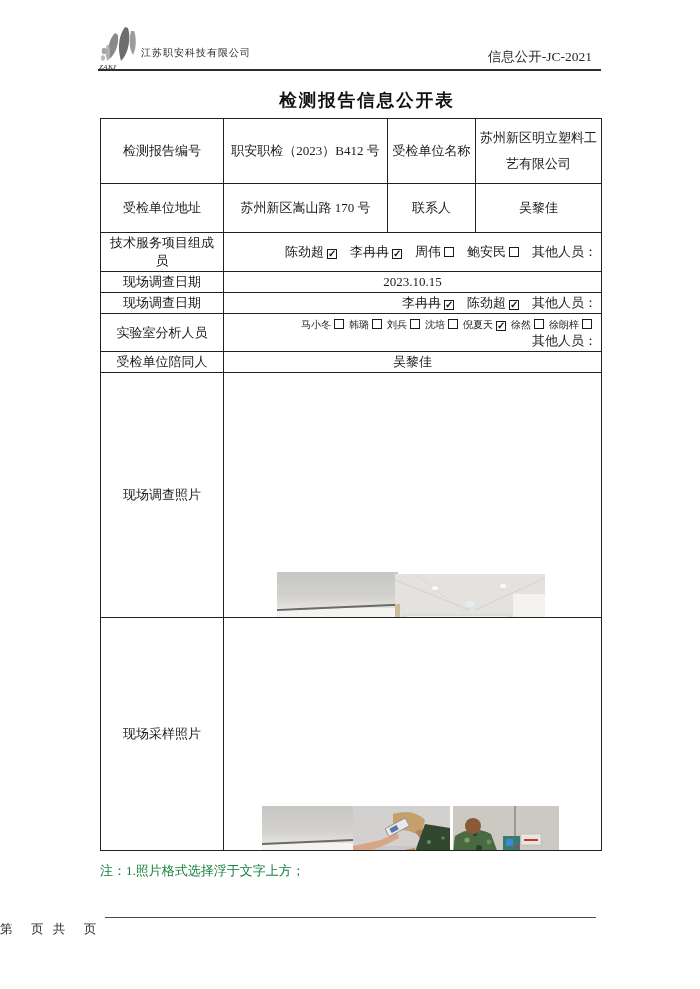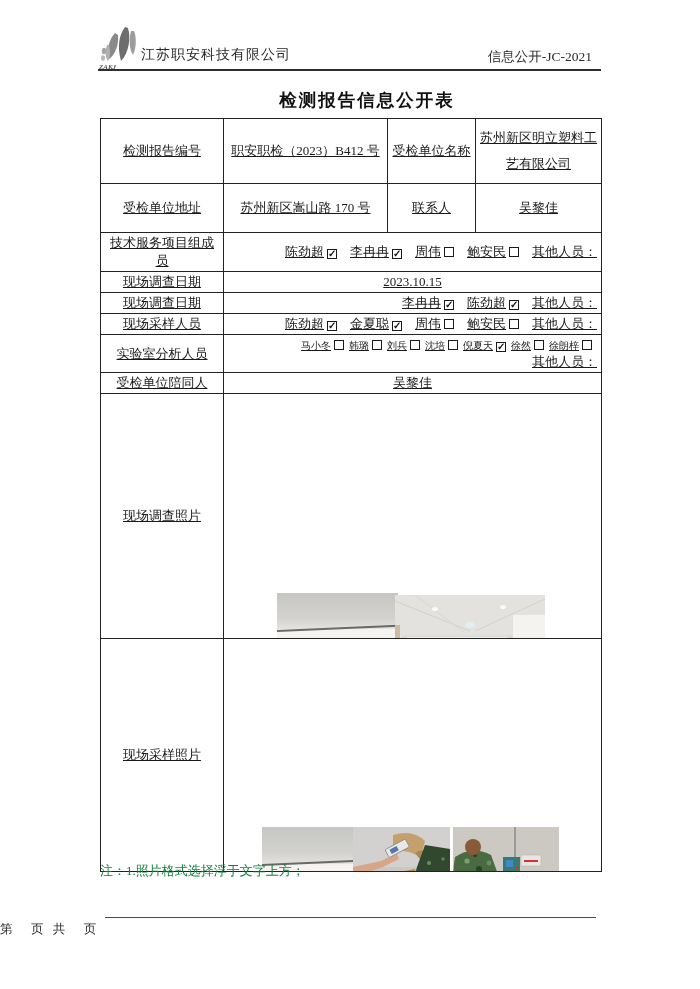--- a/index.html
+++ b/index.html
@@ -5,33 +5,33 @@
   * { box-sizing: border-box; margin: 0; padding: 0; }
   body { background: #ffffff; }
   .page {
     position: relative; width: 700px; height: 989px; margin: 0 auto;
     background: #fff; overflow: hidden;
     font-family: "Liberation Serif", "DejaVu Serif", serif; color: #1a1a1a;
   }
 
   
   .hdr-logo { position: absolute; left: 95px; top: 25px; width: 50px; height: 46px; }
-  .hdr-company { position: absolute; left: 141px; top: 46px; font-size: 14px; letter-spacing: 1px; color: #2a2a2a; }
+  .hdr-company { position: absolute; left: 141px; top: 46px; font-size: 10px; letter-spacing: 1px; color: #2a2a2a; }
   .hdr-code { position: absolute; right: 108px; top: 48px; font-size: 13.5px; color: #2a2a2a; }
   .hdr-rule { position: absolute; left: 98px; top: 69px; width: 503px; height: 0; border-top: 2.2px solid #2e2e2e; }
 
   
   .doc-title { position: absolute; left: 0; top: 88px; width: 100%; text-align: center;
     font-size: 17.5px; font-weight: bold; letter-spacing: 2px; color: #111; padding-left: 34px; }
 
   
   table.main { position: absolute; left: 100px; top: 118px; width: 501px;
     border-collapse: collapse; table-layout: fixed; }
   table.main td { border: 1.2px solid #222; font-size: 13px; color: #1a1a1a;
-    padding: 1px 4px; vertical-align: middle; overflow: hidden; text-decoration: underline; }
+    padding: 1px 4px; vertical-align: middle; overflow: hidden; }
   td.lbl { text-align: center; }
   td.val-c { text-align: center; }
   td.val-l { text-align: right; padding-left: 7px; }
   .two-line { line-height: 2.0; text-align: center; padding: 0 6px; }
 
   .cb-item { white-space: nowrap; margin-right: 13px; }
   .tight .cb-item { margin-right: 5px; font-size: 10px; }
   .cb-box { display: inline-block; width: 10px; height: 10px; border: 1.4px solid #1a1a1a;
     margin-left: 3px; vertical-align: -1px; line-height: 8px; font-size: 10px;
     text-align: center; font-weight: bold; color: #111; }
@@ -111,26 +111,20 @@
     </tr>
 
     <tr style="height:19px;">
       <td class="lbl">现场调查日期</td>
       <td class="val-l" colspan="3">
         <span><span class="cb-item"><span>李冉冉</span><span class="cb-box checked"></span></span><span class="cb-item"><span>陈劲超</span><span class="cb-box checked"></span></span></span><span class="suffix">其他人员：</span>
       </td>
     </tr>
 
 
-    <tr style="height:19px;">
-      <td class="lbl">现场采样人员</td>
-      <td class="val-l" colspan="3">
-        <span><span class="cb-item"><span>陈劲超</span><span class="cb-box checked"></span></span><span class="cb-item"><span>金夏聪</span><span class="cb-box checked"></span></span><span class="cb-item"><span>周伟</span><span class="cb-box"></span></span><span class="cb-item"><span>鲍安民</span><span class="cb-box"></span></span></span><span class="suffix">其他人员：</span>
-      </td>
-    </tr>
 
     <tr style="height:38px;">
       <td class="lbl">实验室分析人员</td>
       <td class="val-l tight" colspan="3">
         <div><span><span class="cb-item"><span>马小冬</span><span class="cb-box"></span></span><span class="cb-item"><span>韩璐</span><span class="cb-box"></span></span><span class="cb-item"><span>刘兵</span><span class="cb-box"></span></span><span class="cb-item"><span>沈培</span><span class="cb-box"></span></span><span class="cb-item"><span>倪夏天</span><span class="cb-box checked"></span></span><span class="cb-item"><span>徐然</span><span class="cb-box"></span></span><span class="cb-item"><span>徐朗梓</span><span class="cb-box"></span></span></span></div>
         <div class="suffix">其他人员：</div>
       </td>
     </tr>
 
     <tr style="height:19px;">

